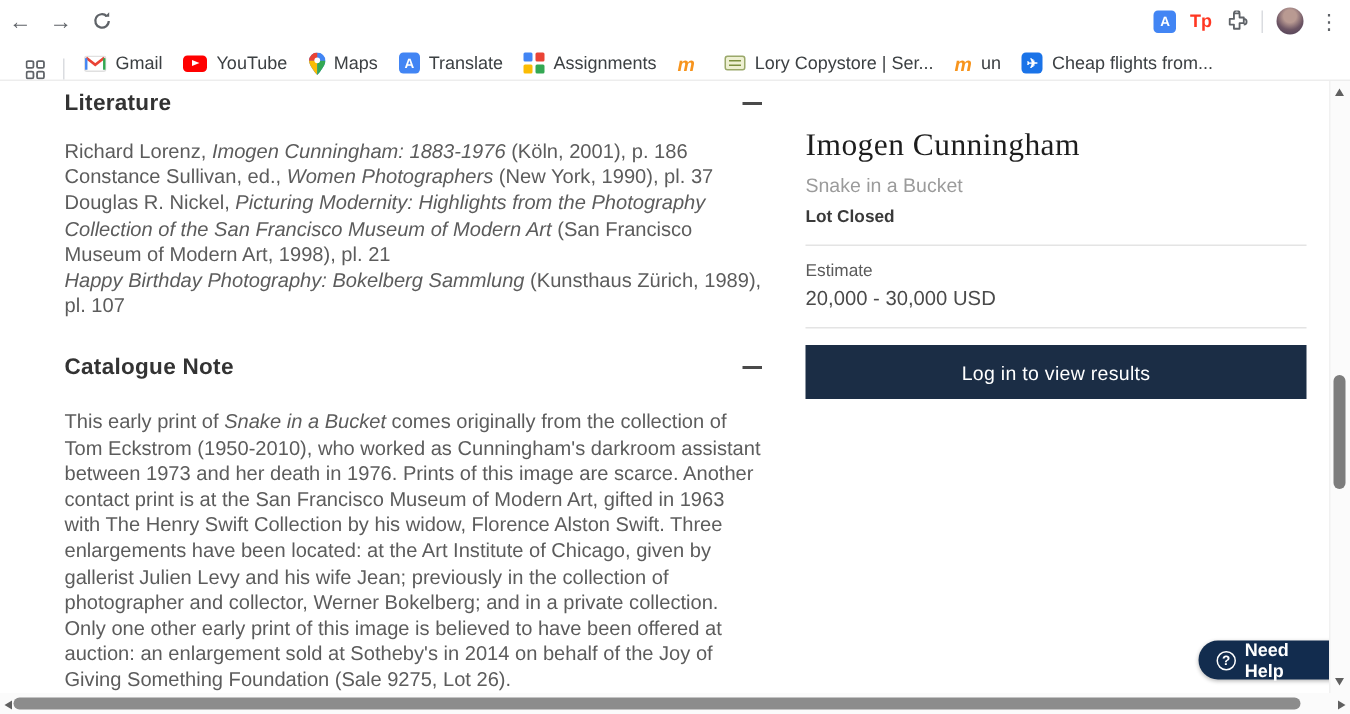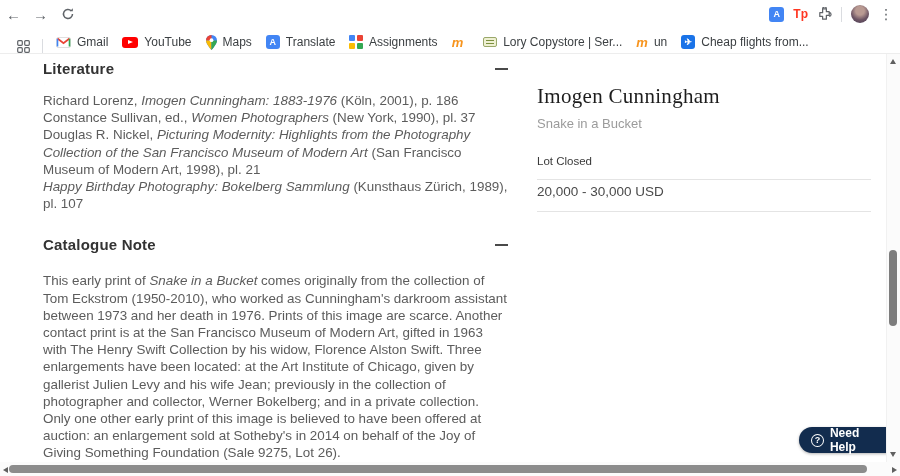--- a/index.html
+++ b/index.html
@@ -54,21 +54,21 @@
   .body-text{font-size:13.4px;line-height:17.2px;color:#5c5c5c}
   .lit-list{margin-top:15px}
   .cat-head{margin-top:24px}
   .para1{margin-top:19px}
   .para2{margin-top:14px}
   .ital{font-style:italic}
 
   .rightcol{position:absolute;left:537px;top:84px;width:334px}
   .artist{font-family:Liberation Serif, serif;font-size:21px;color:#1d1d1d;letter-spacing:.3px}
   .worktitle{margin-top:7px;font-size:13px;color:#9b9b9b}
-  .lotlabel{margin-top:24px;font-size:11.5px;font-weight:400;color:#3a3a3a}
+  .lotlabel{margin-top:8px;font-size:11.5px;font-weight:700;color:#3a3a3a}
   .lotdate{margin-top:4px;font-size:13px;color:#4a4a4a}
   .divider{margin-top:12px;border-top:1px solid #e4e4e4}
   .estlabel{margin-top:11px;font-size:11.5px;color:#5a5a5a}
   .estvalue{margin-top:4px;font-size:13.5px;color:#4a4a4a}
   .loginbtn{margin-top:11px;height:36px;background:#1b2d45;color:#fff;font-size:13px;
     display:flex;align-items:center;justify-content:center;letter-spacing:.2px;cursor:pointer}
 
   .needhelp{position:absolute;left:799px;top:427px;height:26px;background:#122c4e;
     border-radius:14px;color:#fff;display:flex;align-items:center;gap:6px;padding:0 12px;
     font-size:12px;font-weight:700;cursor:pointer;box-shadow:0 1px 3px rgba(0,0,0,.3)}
@@ -218,22 +218,24 @@
     </div>
     <p class="para1 body-text"><span>This early print of </span><span class="ital">Snake in a Bucket</span><span> comes originally from the collection of Tom Eckstrom (1950-2010), who worked as Cunningham's darkroom assistant between 1973 and her death in 1976. Prints of this image are scarce. Another contact print is at the San Francisco Museum of Modern Art, gifted in 1963 with The Henry Swift Collection by his widow, Florence Alston Swift. Three enlargements have been located: at the Art Institute of Chicago, given by gallerist Julien Levy and his wife Jean; previously in the collection of photographer and collector, Werner Bokelberg; and in a private collection. Only one other early print of this image is believed to have been offered at auction: an enlargement sold at Sotheby's in 2014 on behalf of the Joy of Giving Something Foundation (Sale 9275, Lot 26).</span></p>
     <p class="para2 body-text"></p>
   </div>
 
   <div class="rightcol">
     <div class="artist">Imogen Cunningham</div>
     <div class="worktitle">Snake in a Bucket</div>
     <div class="lotlabel">Lot Closed</div>
     <div class="divider"></div>
+    <div class="estlabel">Estimate</div>
     <div class="estvalue">20,000 - 30,000 USD</div>
     <div class="divider"></div>
+    <div class="loginbtn">Log in to view results</div>
   </div>
 
   <div class="needhelp">
     <span class="qmark">?</span>
     <span>Need Help</span>
   </div>
 
   <div class="vscroll">
     <span class="tri tri-up"></span>
     <span class="vthumb"></span>

